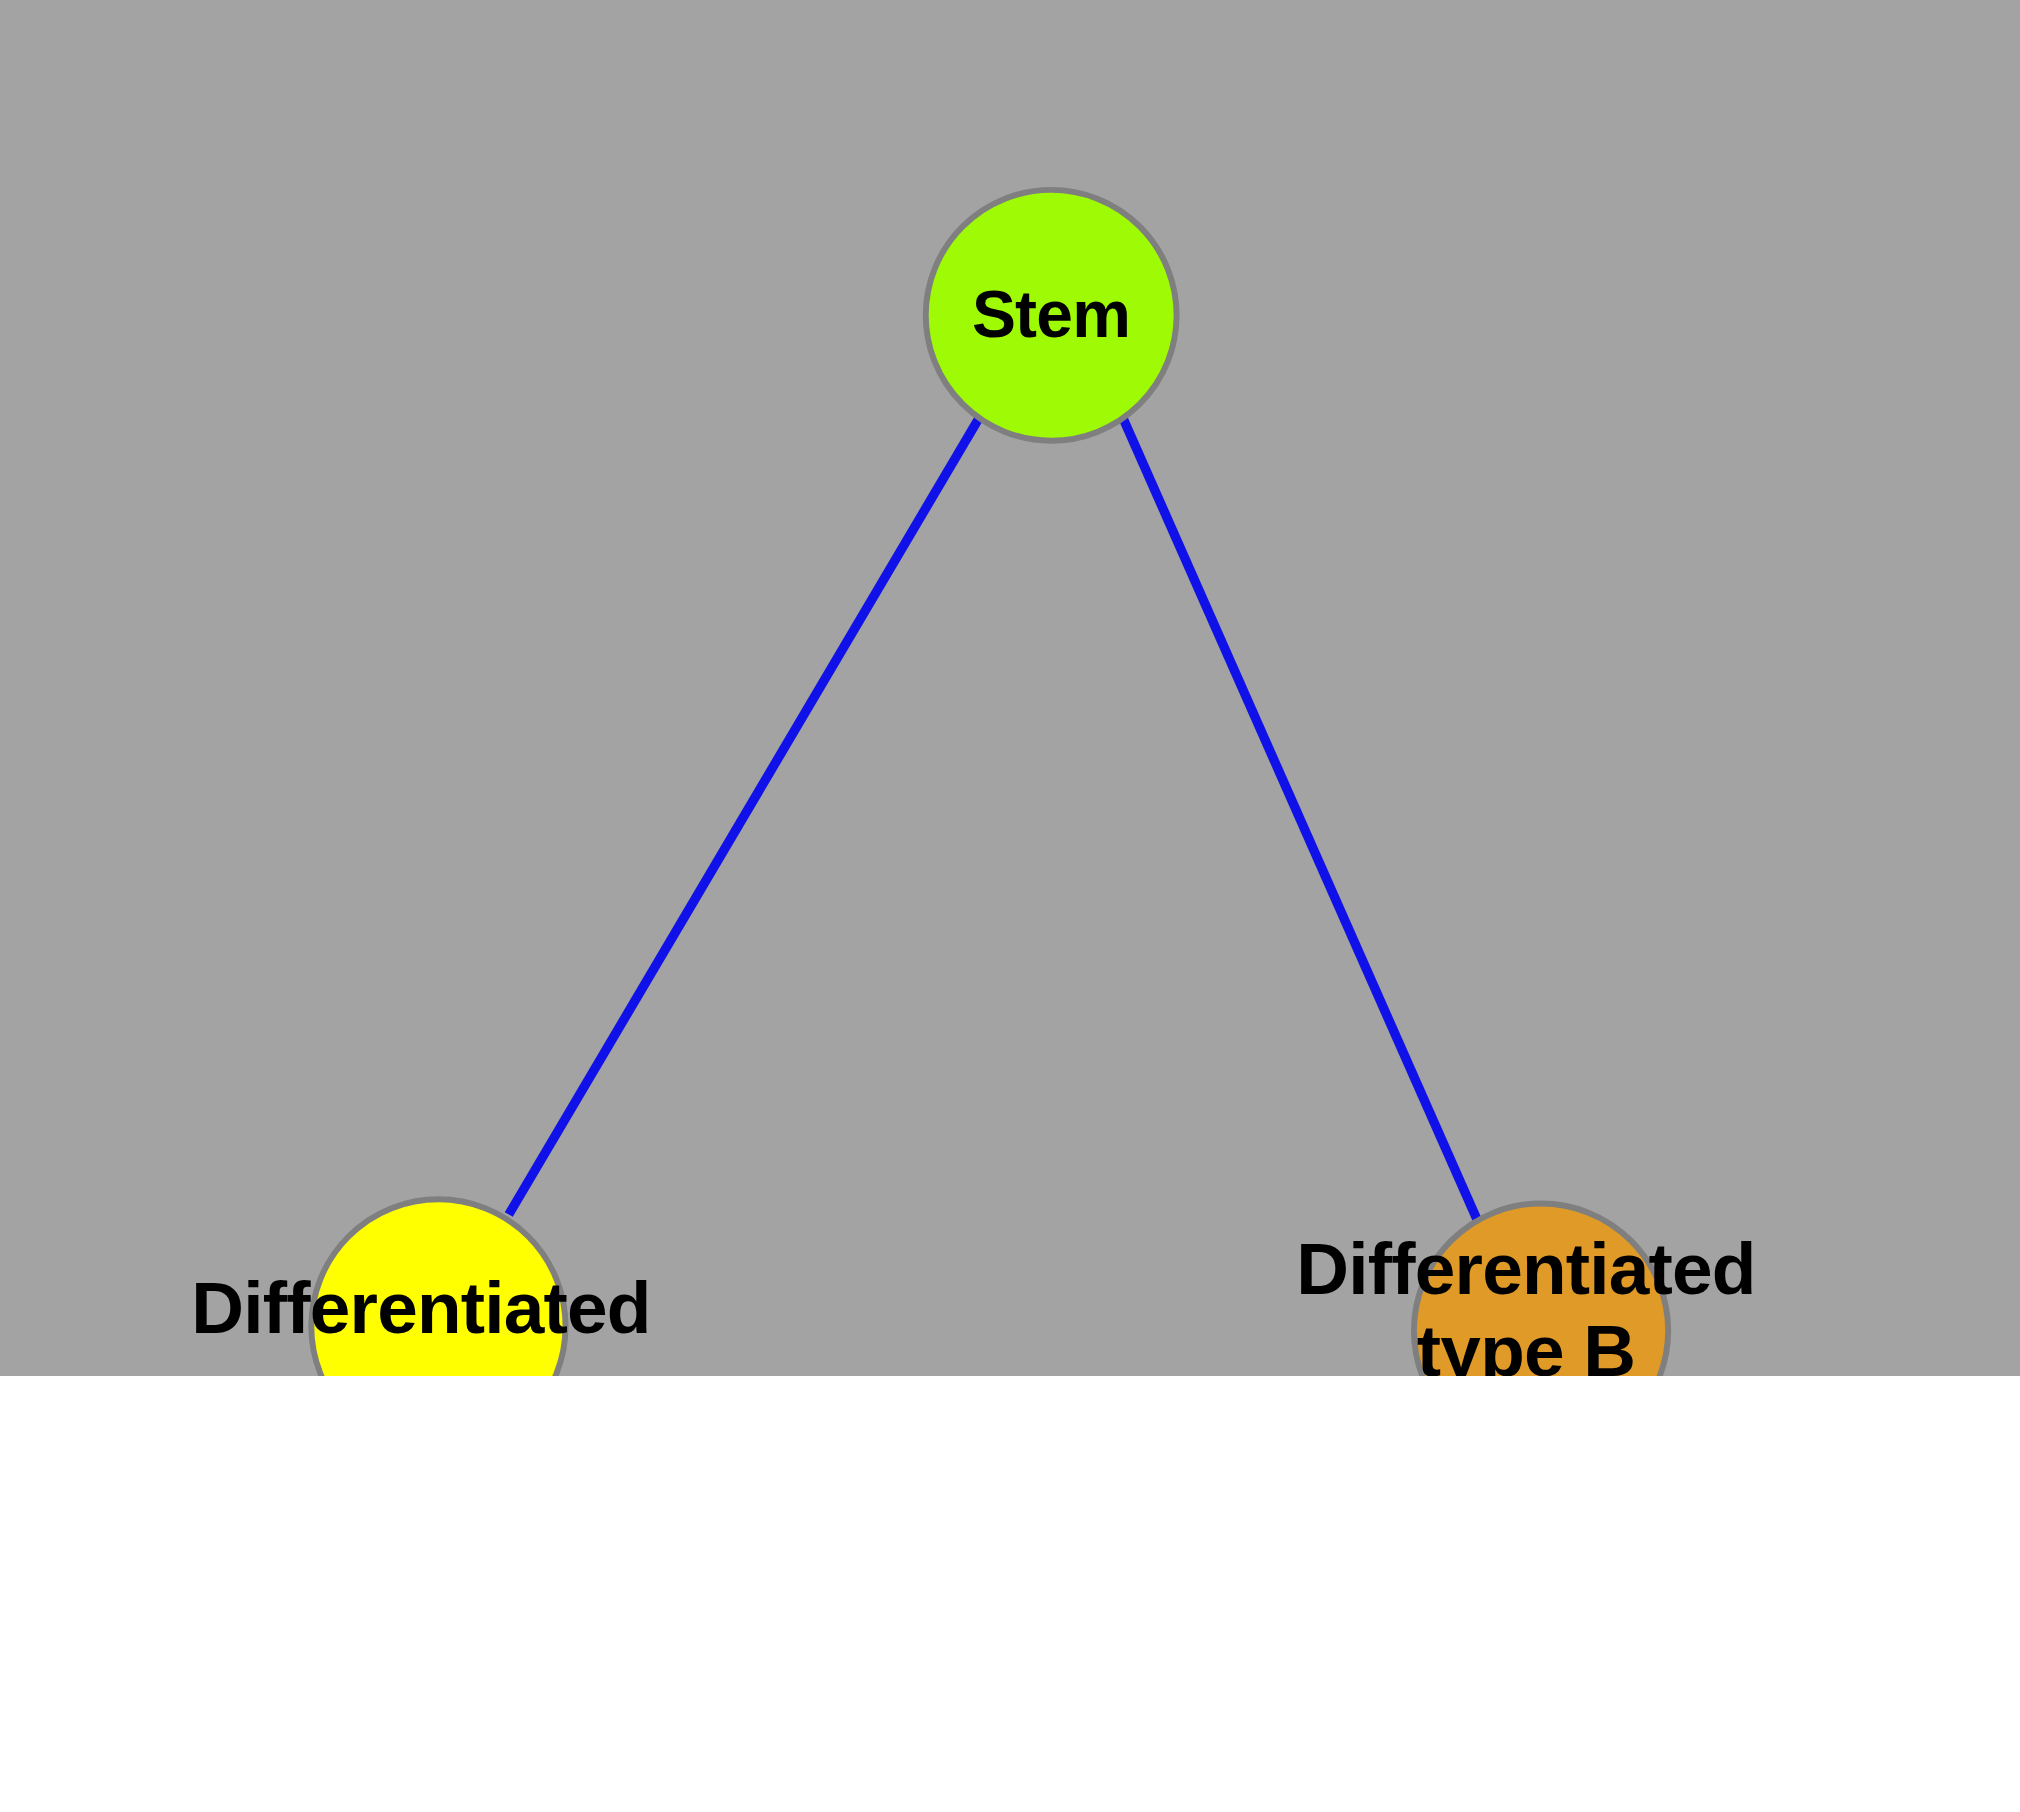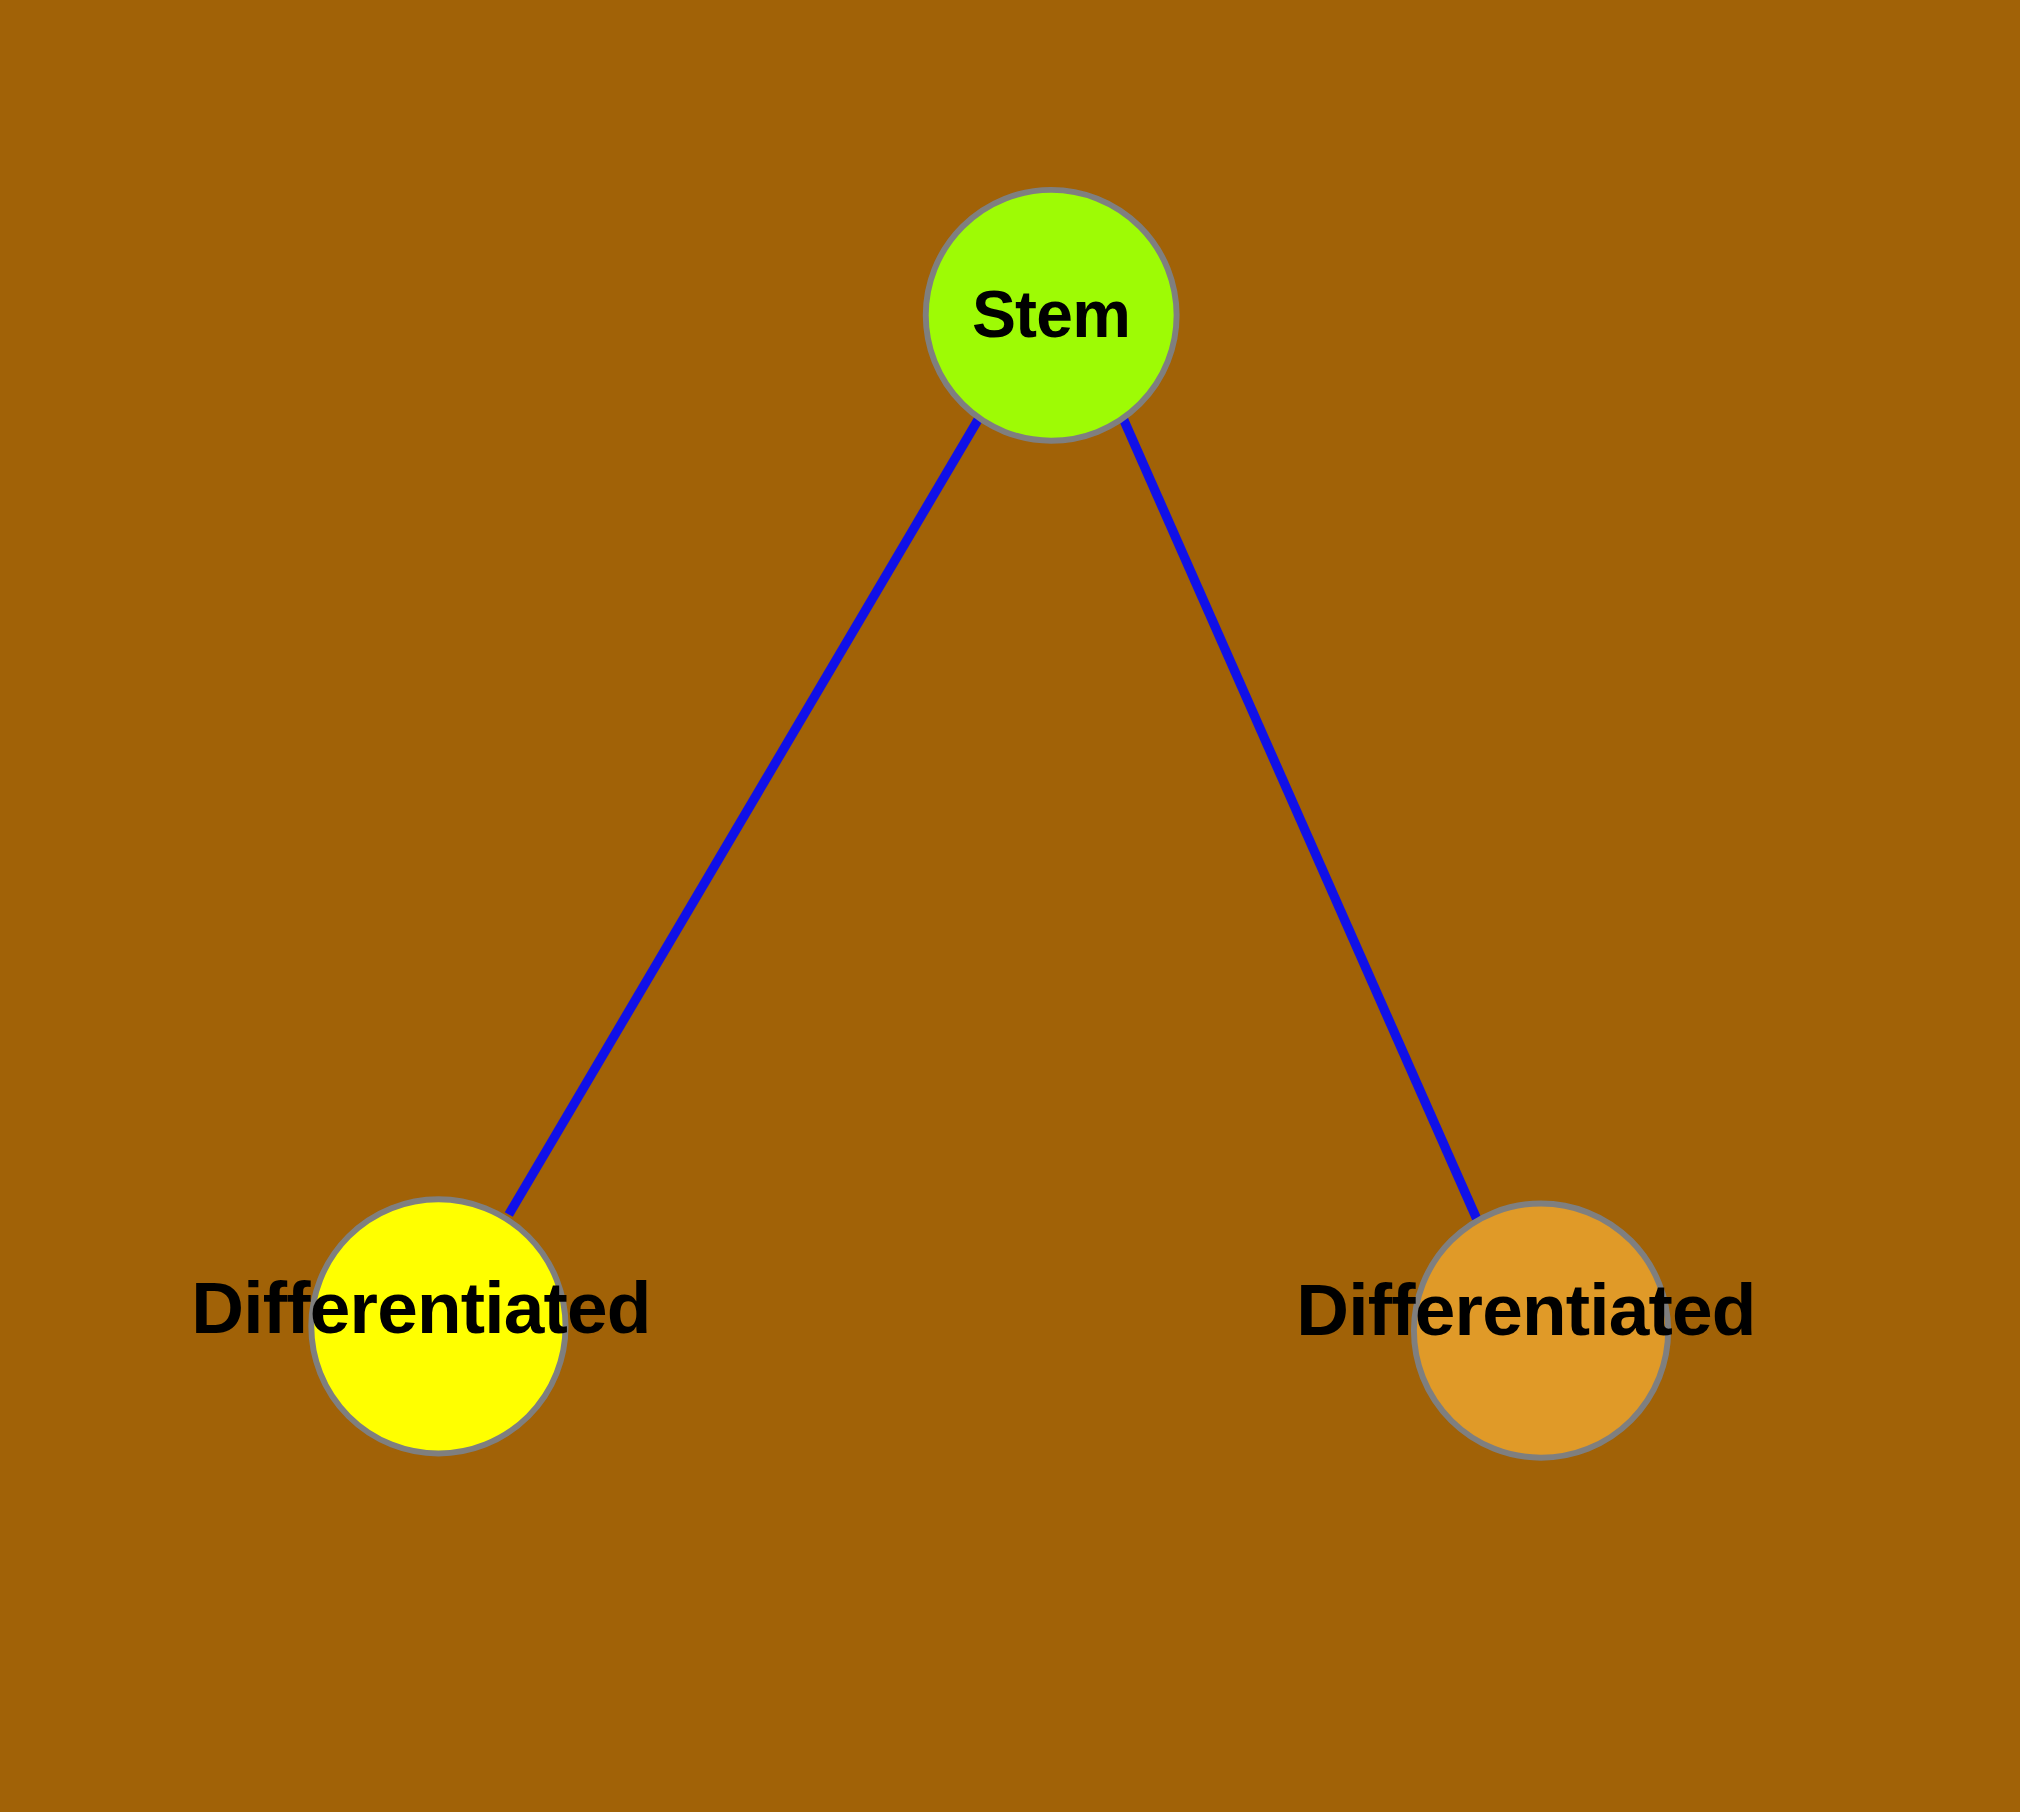--- a/index.html
+++ b/index.html
@@ -3,23 +3,23 @@
 <meta charset="utf-8">
 <style>
   html, body {
     margin: 0;
     padding: 0;
     background: #ffffff;
   }
   #canvas {
     position: relative;
     width: 2021px;
-    height: 1812px;
+    height: 1376px;
     overflow: hidden;
-    background: #a16207;
+    background: #a3a3a3;
     font-family: "Liberation Sans", sans-serif;
   }
   #graph-svg {
     position: absolute;
     left: 0;
     top: 0;
     width: 2021px;
     height: 1812px;
     display: block;
   }
@@ -74,16 +74,17 @@
   <div class="node-label" id="label-stem">
     <span class="label-line">Stem</span>
   </div>
 
   <div class="node-label" id="label-diff-a">
     <span class="label-line">Differentiated</span>
   </div>
 
   <div class="node-label" id="label-diff-b">
     <span class="label-line">Differentiated</span>
+    <span class="label-line">type B</span>
   </div>
 
 </div>
 
 
 </body></html>

